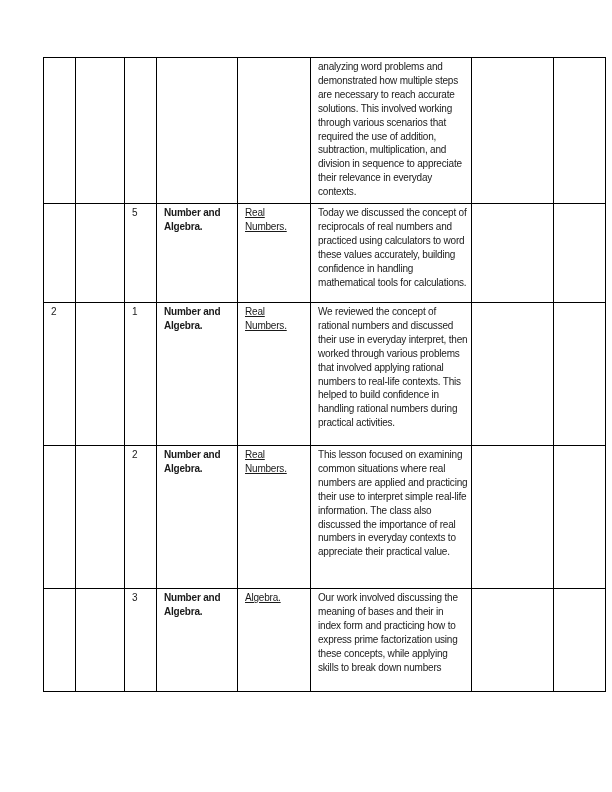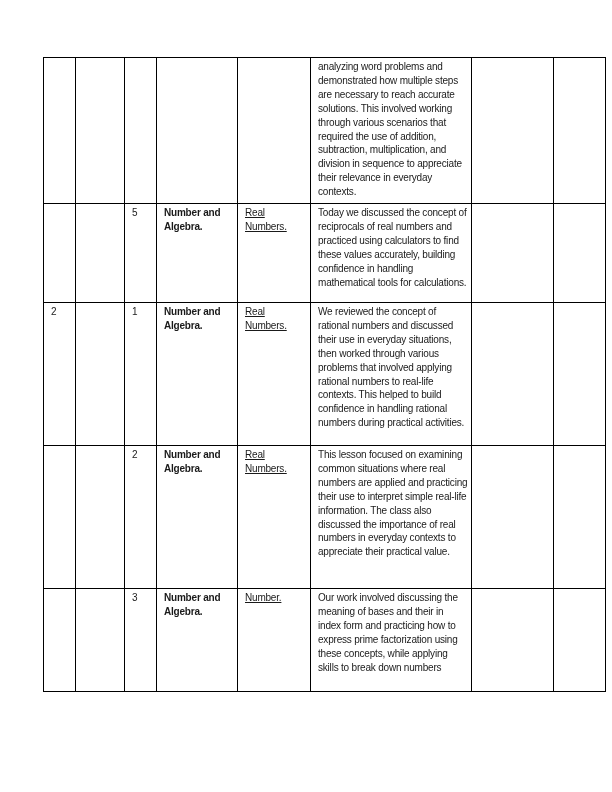--- a/index.html
+++ b/index.html
@@ -112,21 +112,21 @@
         <td class="cell-2">
             <div class="ci">5</div>
           </td>
         <td class="cell-3">
             <div class="ci">Number and Algebra.</div>
           </td>
         <td class="cell-4">
             <div class="ci">Real Numbers.</div>
           </td>
         <td class="cell-5">
-            <div class="ci">Today we discussed the concept of reciprocals of real numbers and practiced using calculators to find these values accurately, building confidence in handling mathematical tools for calculations.</div>
+            <div class="ci">Today we discussed the concept of reciprocals of real numbers and practiced using calculators to word these values accurately, building confidence in handling mathematical tools for calculations.</div>
           </td>
         <td class="cell-6">
             <div class="ci"></div>
           </td>
         <td class="cell-7">
             <div class="ci"></div>
           </td>
       </tr>
       <tr class="r2">
         <td class="cell-0">
@@ -138,21 +138,21 @@
         <td class="cell-2">
             <div class="ci">1</div>
           </td>
         <td class="cell-3">
             <div class="ci">Number and Algebra.</div>
           </td>
         <td class="cell-4">
             <div class="ci">Real Numbers.</div>
           </td>
         <td class="cell-5">
-            <div class="ci">We reviewed the concept of rational numbers and discussed their use in everyday situations, then worked through various problems that involved applying rational numbers to real-life contexts. This helped to build confidence in handling rational numbers during practical activities.</div>
+            <div class="ci">We reviewed the concept of rational numbers and discussed their use in everyday interpret, then worked through various problems that involved applying rational numbers to real-life contexts. This helped to build confidence in handling rational numbers during practical activities.</div>
           </td>
         <td class="cell-6">
             <div class="ci"></div>
           </td>
         <td class="cell-7">
             <div class="ci"></div>
           </td>
       </tr>
       <tr class="r3">
         <td class="cell-0">
@@ -187,21 +187,21 @@
         <td class="cell-1">
             <div class="ci"></div>
           </td>
         <td class="cell-2">
             <div class="ci">3</div>
           </td>
         <td class="cell-3">
             <div class="ci">Number and Algebra.</div>
           </td>
         <td class="cell-4">
-            <div class="ci">Number.</div>
+            <div class="ci">Algebra.</div>
           </td>
         <td class="cell-5">
             <div class="ci">Our work involved discussing the meaning of bases and their in index form and practicing how to express prime factorization using these concepts, while applying skills to break down numbers</div>
           </td>
         <td class="cell-6">
             <div class="ci"></div>
           </td>
         <td class="cell-7">
             <div class="ci"></div>
           </td>

